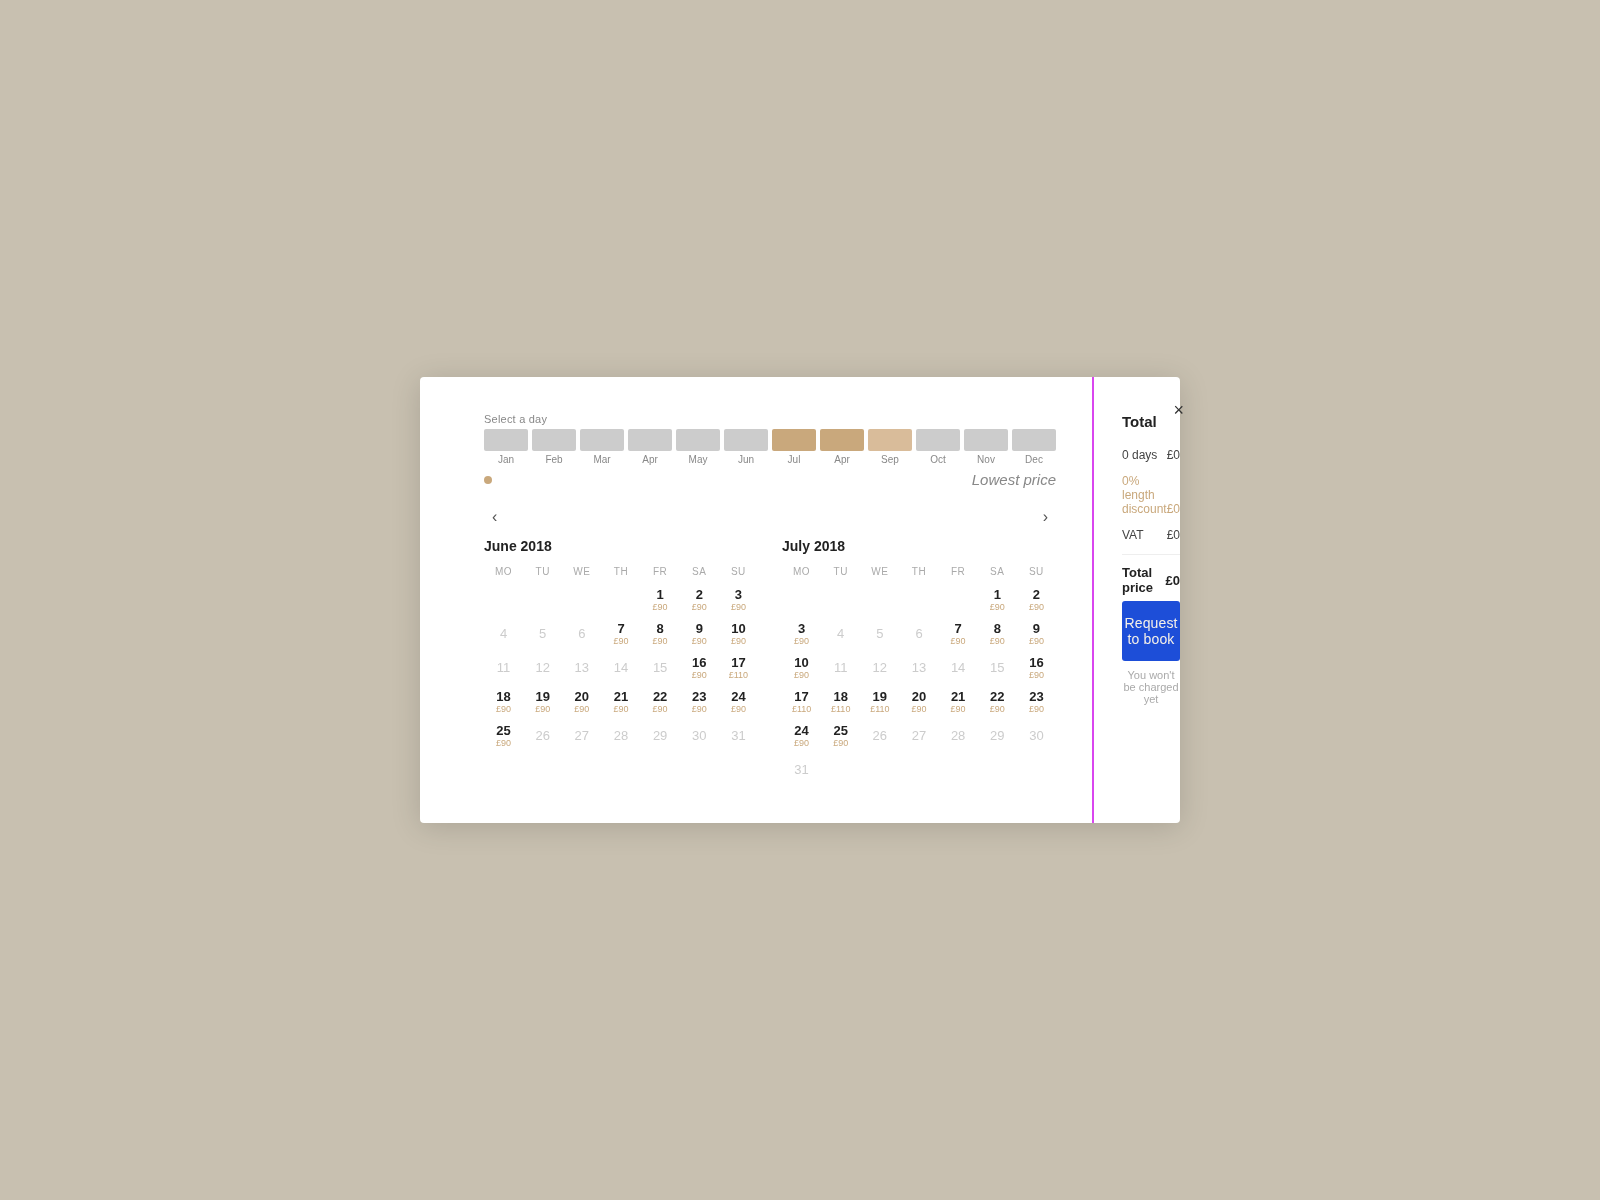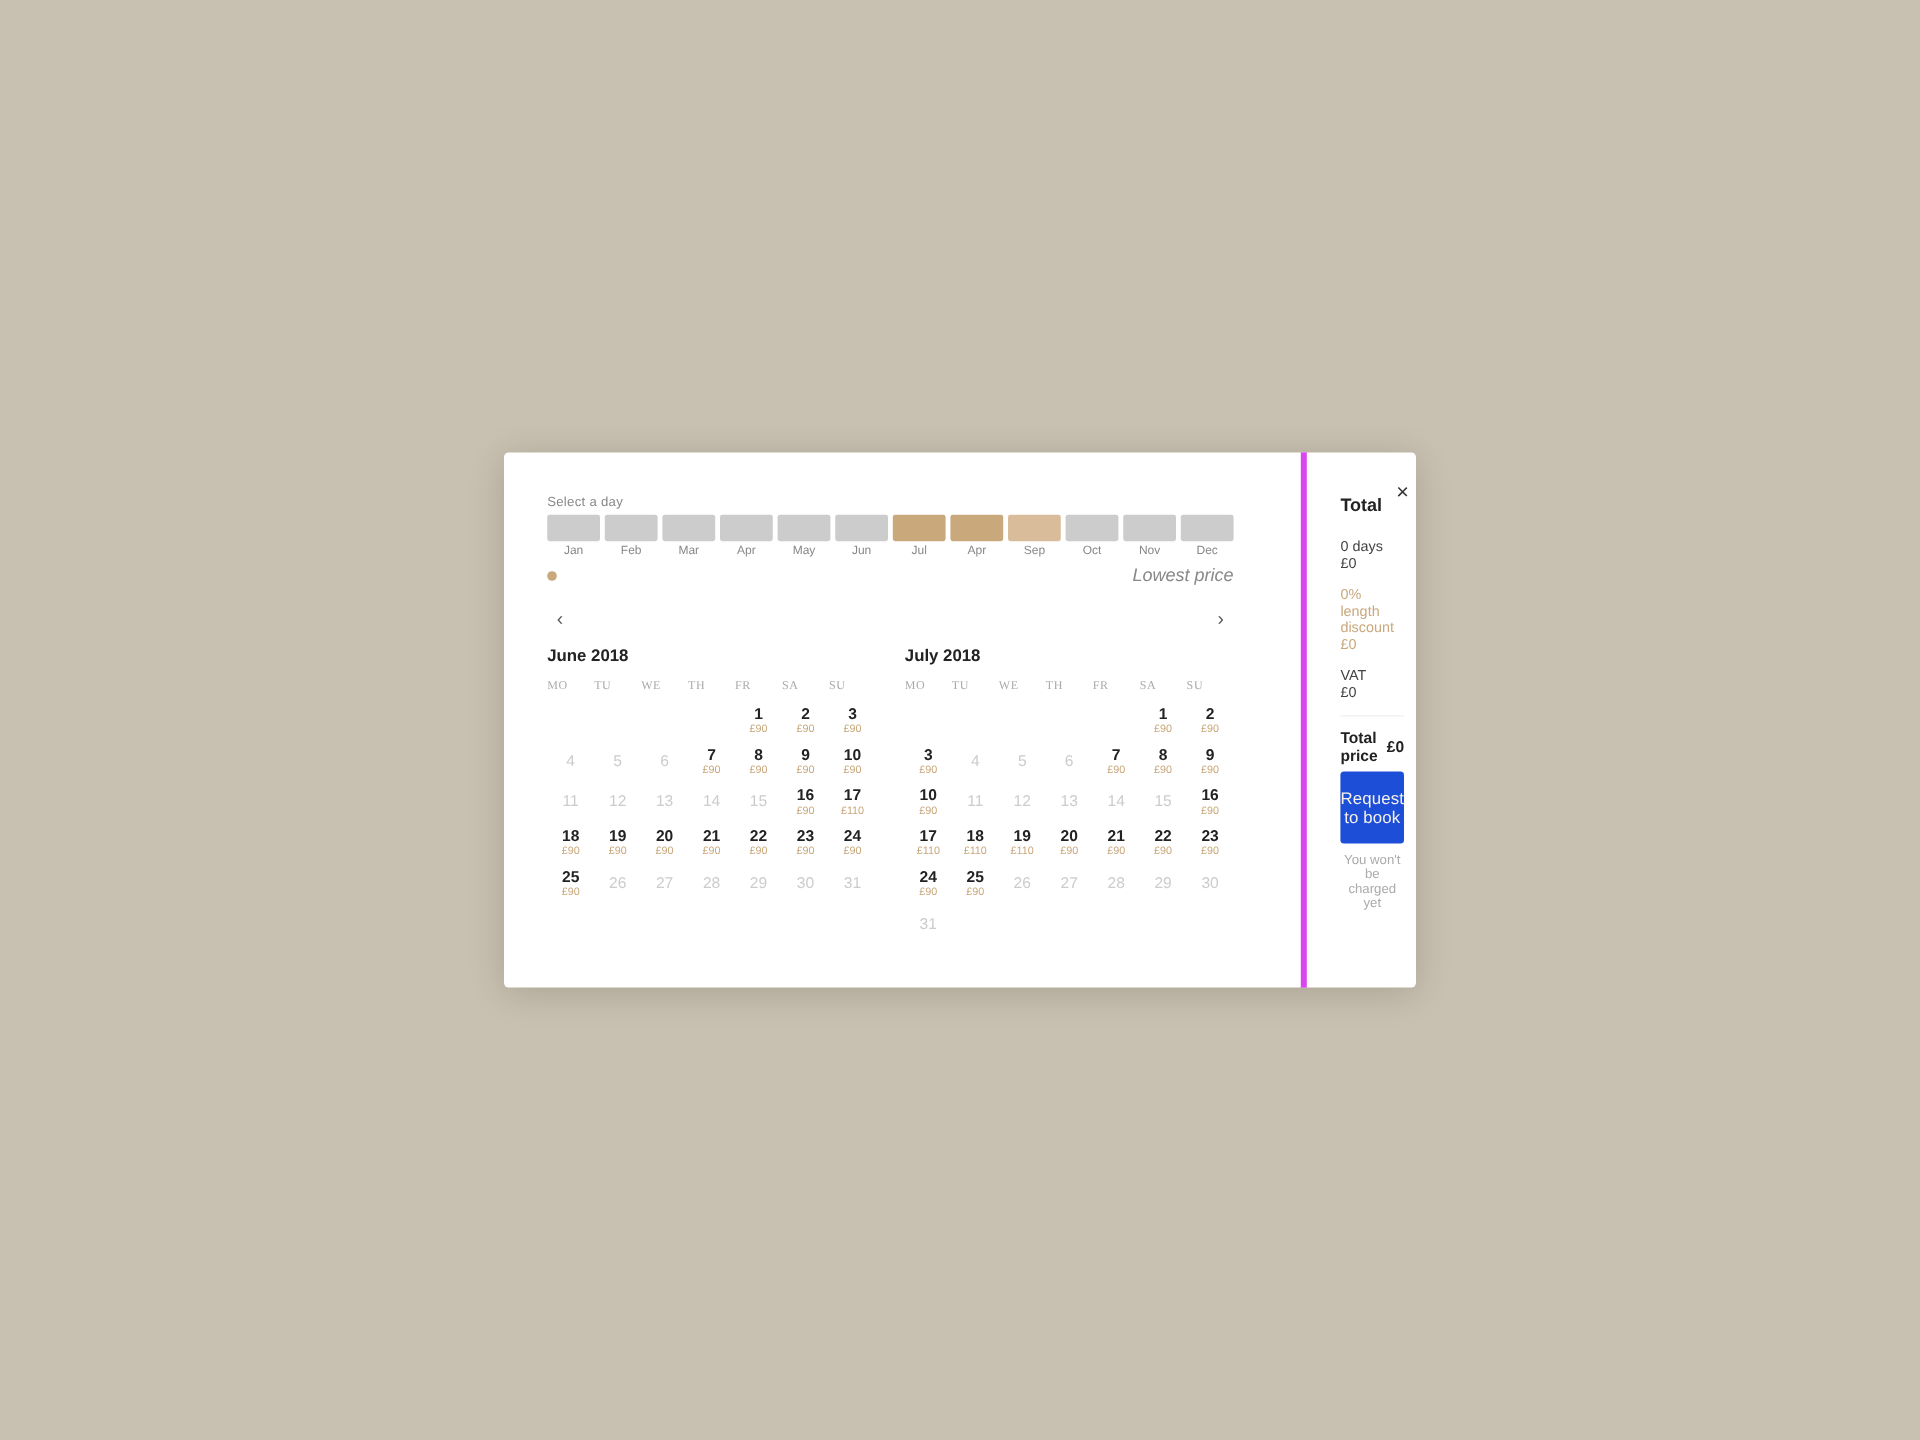--- a/index.html
+++ b/index.html
@@ -15,22 +15,23 @@
     .modal {
       background: #ffffff;
       width: 760px;
       border-radius: 4px;
       display: flex;
       position: relative;
       box-shadow: 0 4px 30px rgba(0,0,0,0.15);
     }
     .modal-left {
       flex: 1;
-      padding: 36px 56px 36px 36px;
-      border-right: 5px solid #d946ef;
+      padding: 36px 36px 36px 36px;
+      border-right: 2px solid #d946ef;
+      margin-left: 28px;
     }
     .modal-right {
       width: 220px;
       padding: 36px 28px 28px 28px;
       position: relative;
     }
     .close-button {
       position: absolute;
       top: 20px;
       right: 20px;
@@ -144,26 +145,26 @@
       font-weight: 600;
       color: #222;
       margin-bottom: 12px;
     }
     .cal-grid {
       display: grid;
       grid-template-columns: repeat(7, 1fr);
       gap: 0;
     }
     .cal-header-cell {
+      text-align: center;
       font-size: 10px;
       color: #aaa;
       font-weight: 500;
       letter-spacing: 0.05em;
       padding-bottom: 6px;
-      font-family: Liberation Serif, serif;
     }
     .cal-cell {
       text-align: center;
       padding: 4px 0;
       min-height: 34px;
       display: flex;
       flex-direction: column;
       align-items: center;
       justify-content: center;
     }
@@ -187,23 +188,22 @@
     
     .total-title {
       font-size: 15px;
       font-weight: 600;
       color: #222;
       margin-bottom: 18px;
     }
     .total-row {
       display: flex;
       justify-content: space-between;
-      align-items: flex-start;
+      align-items: flex-end;
       margin-bottom: 12px;
-      flex-direction: column;
     }
     .total-row-label {
       font-size: 12px;
       color: #444;
     }
     .total-row-value {
       font-size: 12px;
       color: #444;
     }
     .total-row-label.discount {

